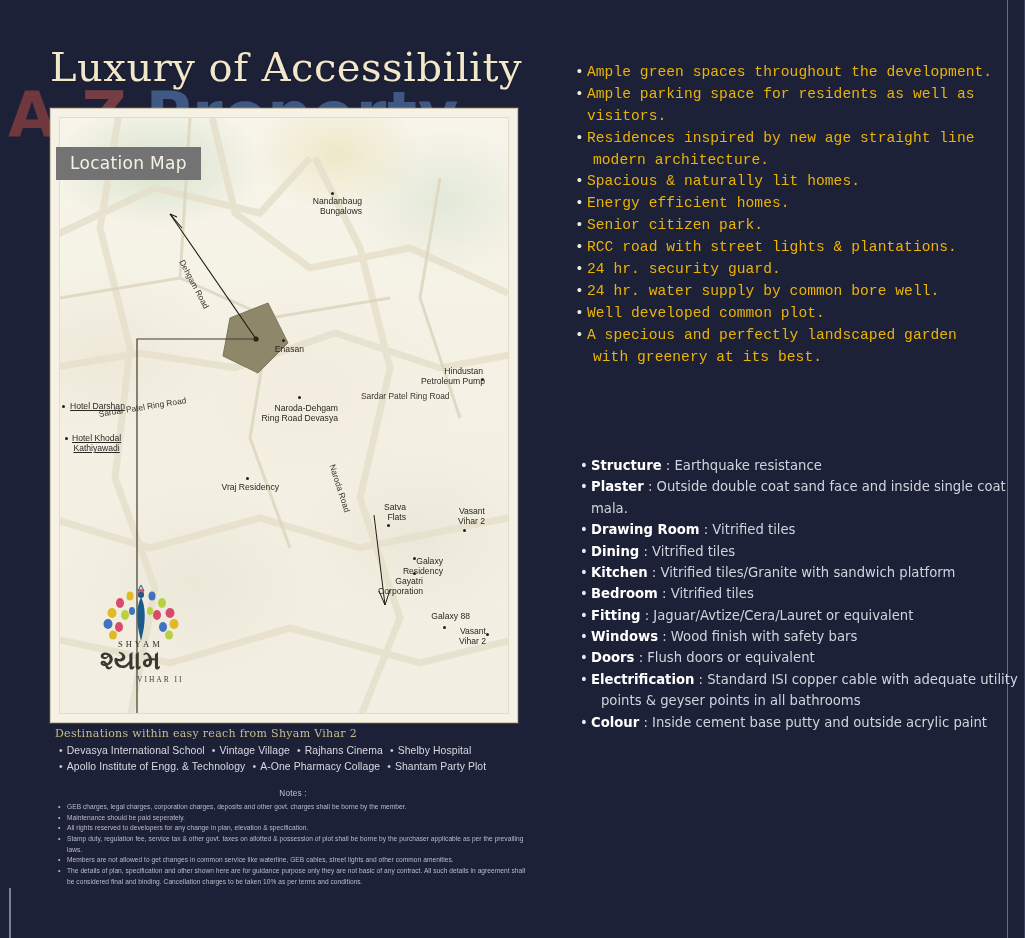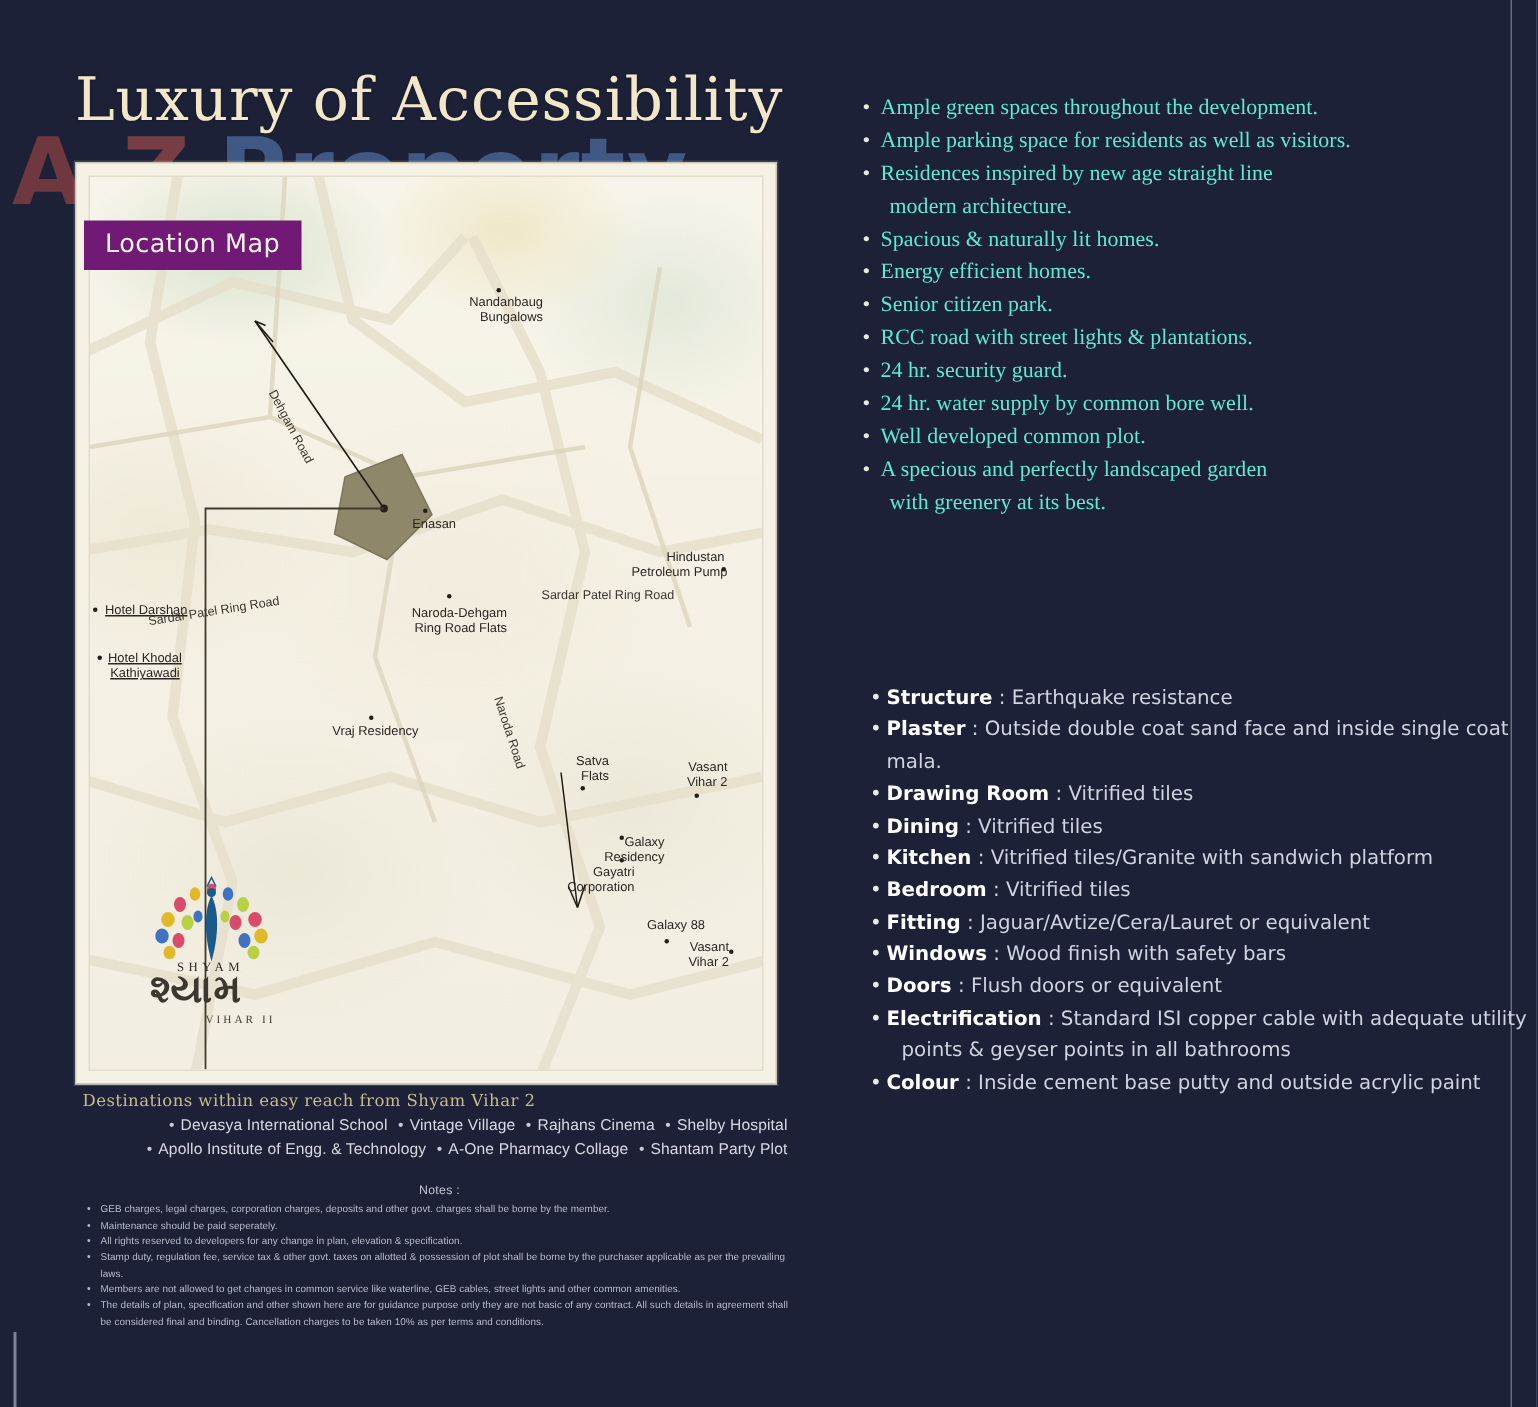--- a/index.html
+++ b/index.html
@@ -65,21 +65,21 @@
       radial-gradient(ellipse 180px 140px at 30% 78%, rgba(230,226,208,.5), transparent 75%),
       radial-gradient(ellipse 160px 120px at 80% 70%, rgba(226,224,206,.45), transparent 75%),
       linear-gradient(180deg,#f7f4e9 0%,#f4f0e3 55%,#f2eee1 100%);
     border:1px solid #e2ddcb;
     overflow:hidden;
   }
   .map-svg{position:absolute;left:0;top:0;width:100%;height:100%;}
 
   .loc-badge{
     position:absolute;left:56px;top:147px;
-    background:#701a75;
+    background:#737373;
     color:#f4f2e6;
     font-size:17px;
     padding:6px 14px 7px 14px;
     letter-spacing:.3px;
     z-index:12;
     font-family:"DejaVu Sans", sans-serif;
   }
 
   
   .mlabel{
@@ -114,38 +114,38 @@
   }
 
   
   .dest{position:absolute;left:55px;top:727px;width:470px;z-index:10;}
   .dest-title{
     font-family:"DejaVu Serif", serif;
     font-size:11px;color:#c9bd8e;letter-spacing:.3px;margin-bottom:3px;
   }
   .dest-line{
     font-family:"Liberation Sans", sans-serif;
-    font-size:10.4px;color:#d8d9e2;letter-spacing:.1px;line-height:1.55;text-align:right;
+    font-size:10.4px;color:#d8d9e2;letter-spacing:.1px;line-height:1.55;
   }
   .dest-line .sep{color:#c9cad4;margin:0 4px;}
 
   
   .notes{position:absolute;left:58px;top:789px;width:470px;z-index:10;}
   .notes-title{font-size:8.2px;color:#c3c5d2;margin-bottom:4px;letter-spacing:.2px;text-align:center;}
   .notes-item{
     font-size:6.6px;color:#b9bcca;line-height:1.62;
     padding-left:9px;position:relative;letter-spacing:.05px;
   }
   .notes-item::before{content:"•";position:absolute;left:0;top:-1px;color:#b9bcca;font-size:7px;}
 
   
   .col-right{position:absolute;left:575px;top:62px;width:440px;z-index:10;}
   .feat-item{
-    font-family:Liberation Serif, serif;
-    font-size:14.6px;color:#5eead4;line-height:1.5;
+    font-family:Liberation Mono, monospace;
+    font-size:14.6px;color:#eab308;line-height:1.5;
     padding-left:12px;position:relative;letter-spacing:.05px;
   }
   .feat-item::before{content:"•";position:absolute;left:0;top:0;color:#e8ecd9;}
   .feat-item.cont{padding-left:18px;}
   .feat-item.cont::before{content:"";}
 
   .specs{position:absolute;left:580px;top:455px;width:445px;z-index:10;}
   .spec-item{
     font-family:"DejaVu Sans", sans-serif;
     font-size:13.2px;line-height:1.62;color:#cfd4de;
@@ -227,21 +227,21 @@
   </div>
   <div class="mlabel" style="left:264px;top:344px;width:40px">
     <div>Enasan</div>
   </div>
   <div class="mlabel" style="left:421px;top:366px;width:62px">
     <div>Hindustan</div>
     <div>Petroleum Pump</div>
   </div>
   <div class="mlabel" style="left:258px;top:403px;width:80px">
     <div>Naroda-Dehgam</div>
-    <div>Ring Road Flats</div>
+    <div>Ring Road Devasya</div>
   </div>
   <div class="mlabel left" style="left:70px;top:401px">
     <div>Hotel Darshan</div>
   </div>
   <div class="mlabel left" style="left:72px;top:433px">
     <div>Hotel Khodal</div>
     <div>Kathiyawadi</div>
   </div>
   <div class="mlabel" style="left:213px;top:482px;width:66px">
     <div>Vraj Residency</div>

